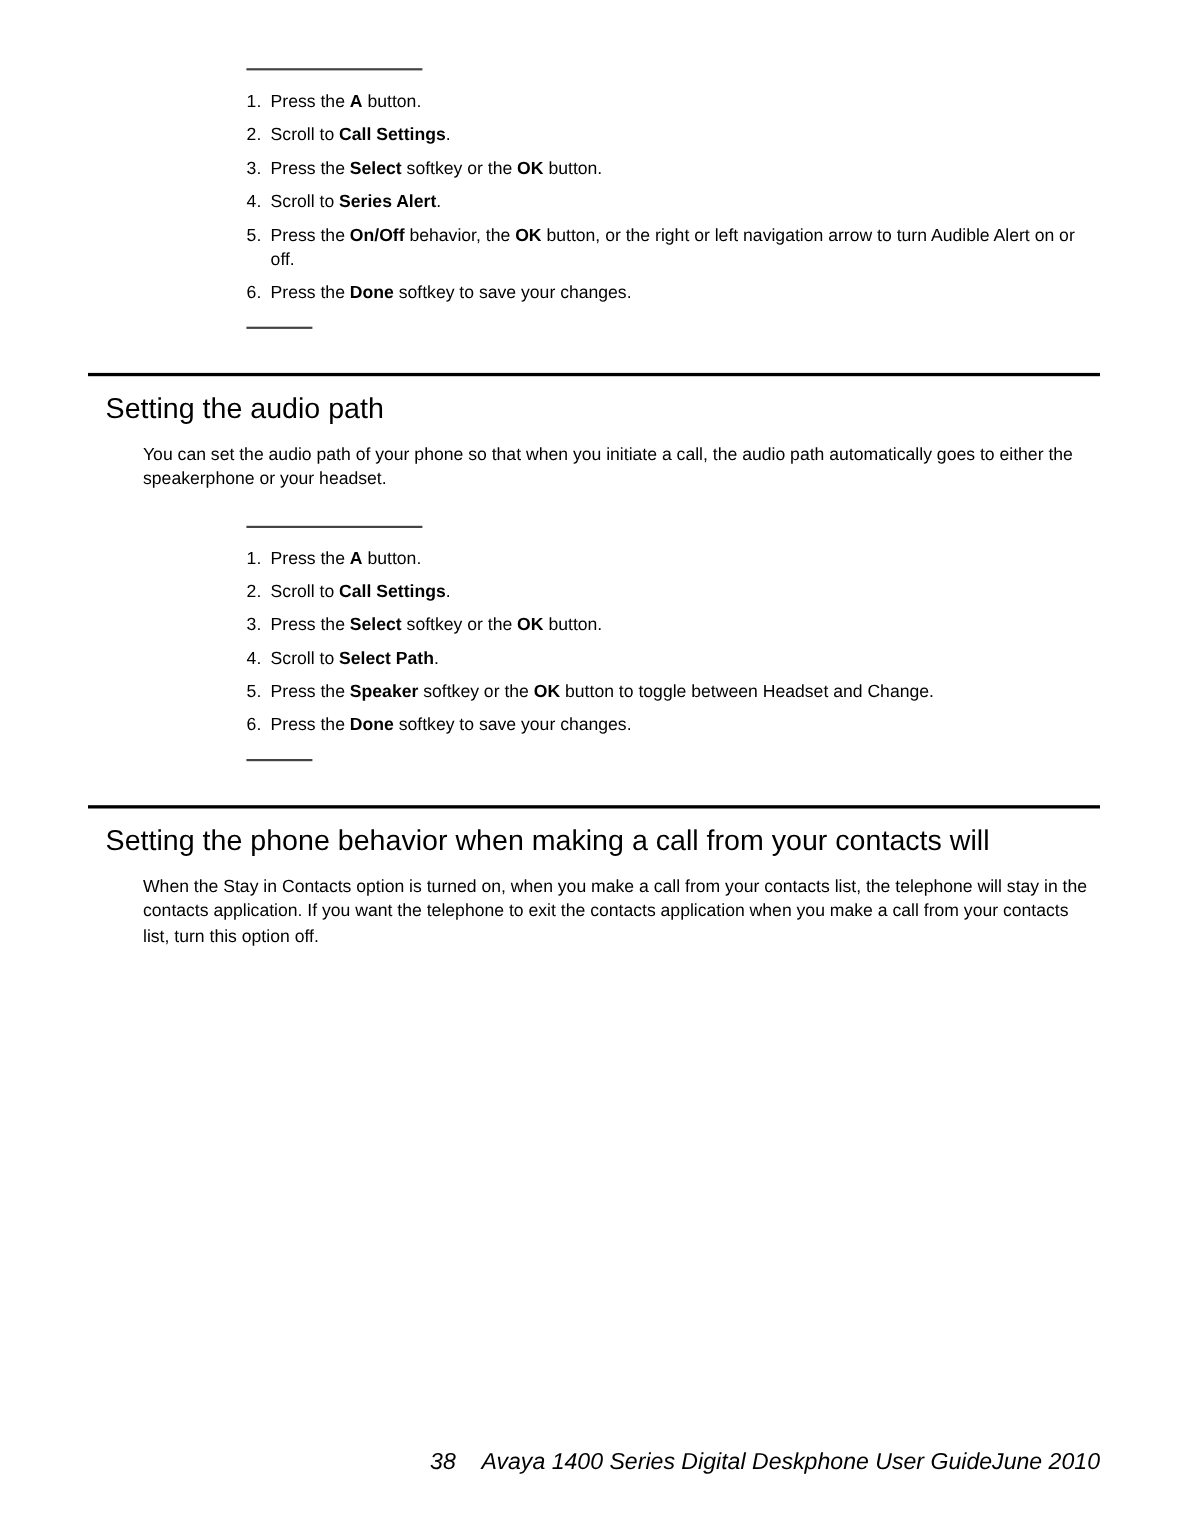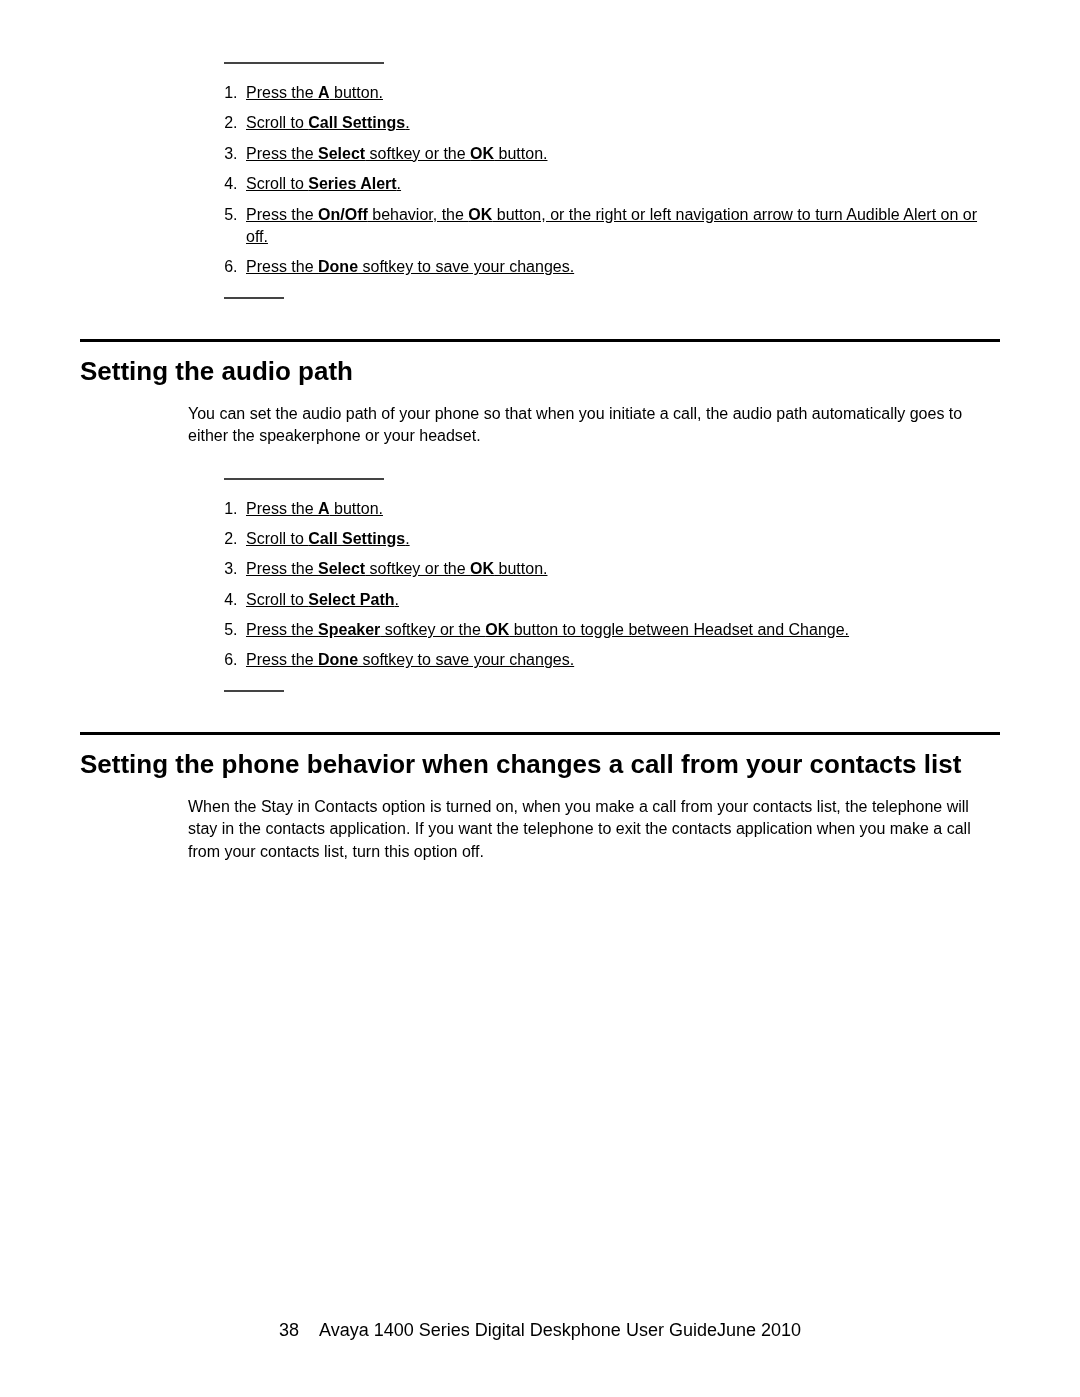--- a/index.html
+++ b/index.html
@@ -20,21 +20,20 @@
     height: 100%;
     position: relative;
   }
   .running-head {
     font-size: 15px;
     margin-bottom: 54px;
   }
   .indent-block {
     margin-left: 144px;
     margin-right: 10px;
-    text-decoration: underline;
   }
   .short-rule {
     border: none;
     border-top: 2px solid #444;
     width: 160px;
     margin: 0 0 18px 0;
   }
   .short-rule-close {
     border: none;
     border-top: 2px solid #444;
@@ -50,37 +49,38 @@
     line-height: 1.4;
     padding-left: 4px;
   }
   .sect-rule {
     border: none;
     border-top: 3px solid #000;
     margin: 0 0 14px 0;
   }
   h2.section {
     font-size: 26px;
-    font-weight: bold;
-    margin: 0 0 16px 0;
+    font-weight: normal;
+    margin: 0 0 16px 16px;
   }
   .intro {
-    margin-left: 108px;
+    margin-left: 50px;
     margin-right: 10px;
     line-height: 1.4;
     margin-bottom: 30px;
   }
   .footer {
     position: absolute;
     bottom: 56px;
     left: 80px;
     right: 80px;
     display: flex;
-    justify-content: center;
-    font-size: 18px;
+    justify-content: flex-end;
+    font-size: 21px;
+    font-style: italic;
   }
   b { font-weight: bold; }
 </style>
 </head>
 <body>
 
 <div class="page">
 
   <div class="indent-block">
     <hr class="short-rule">
@@ -106,21 +106,21 @@
       <li><span>Scroll to </span><b>Call Settings</b><span>.</span></li>
       <li><span>Press the </span><b>Select</b><span> softkey or the </span><b>OK</b><span> button.</span></li>
       <li><span>Scroll to </span><b>Select Path</b><span>.</span></li>
       <li><span>Press the </span><b>Speaker</b><span> softkey or the </span><b>OK</b><span> button to toggle between Headset and Change.</span></li>
       <li><span>Press the </span><b>Done</b><span> softkey to save your changes.</span></li>
     </ol>
     <hr class="short-rule-close">
   </div>
 
   <hr class="sect-rule">
-  <h2 class="section">Setting the phone behavior when changes a call from your contacts list</h2>
+  <h2 class="section">Setting the phone behavior when making a call from your contacts will</h2>
   <div class="intro">When the Stay in Contacts option is turned on, when you make a call from your contacts list, the telephone will stay in the contacts application. If you want the telephone to exit the contacts application when you make a call from your contacts list, turn this option off.</div>
 
   <div class="footer">
     <div>
       <span>38</span>&nbsp;&nbsp;&nbsp;&nbsp;<span>Avaya 1400 Series Digital Deskphone User Guide</span>
     </div>
     <div>June 2010</div>
   </div>
 </div>
 

